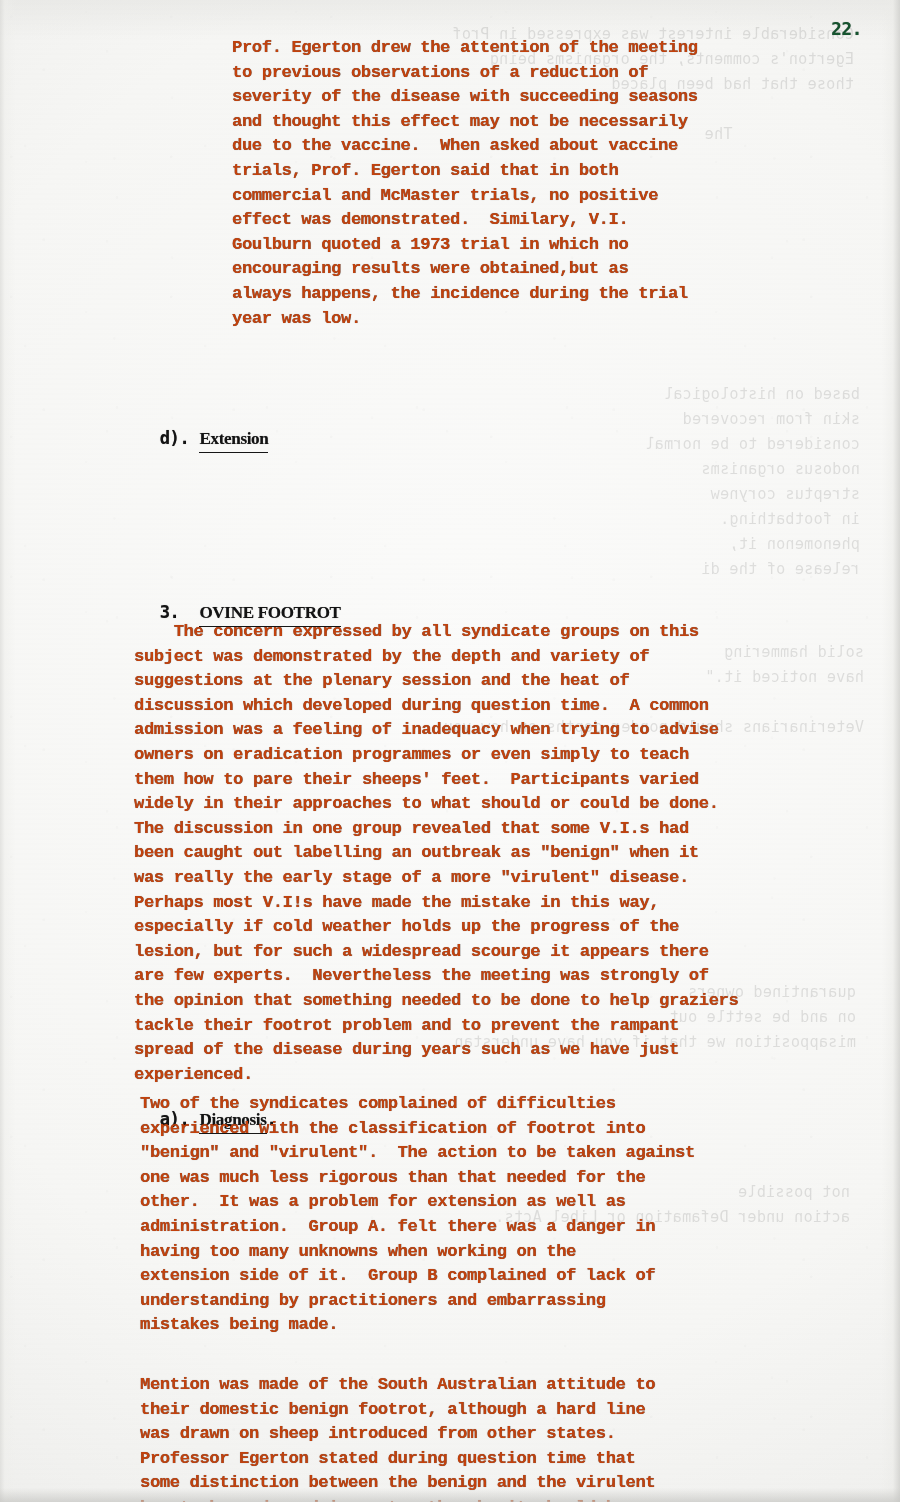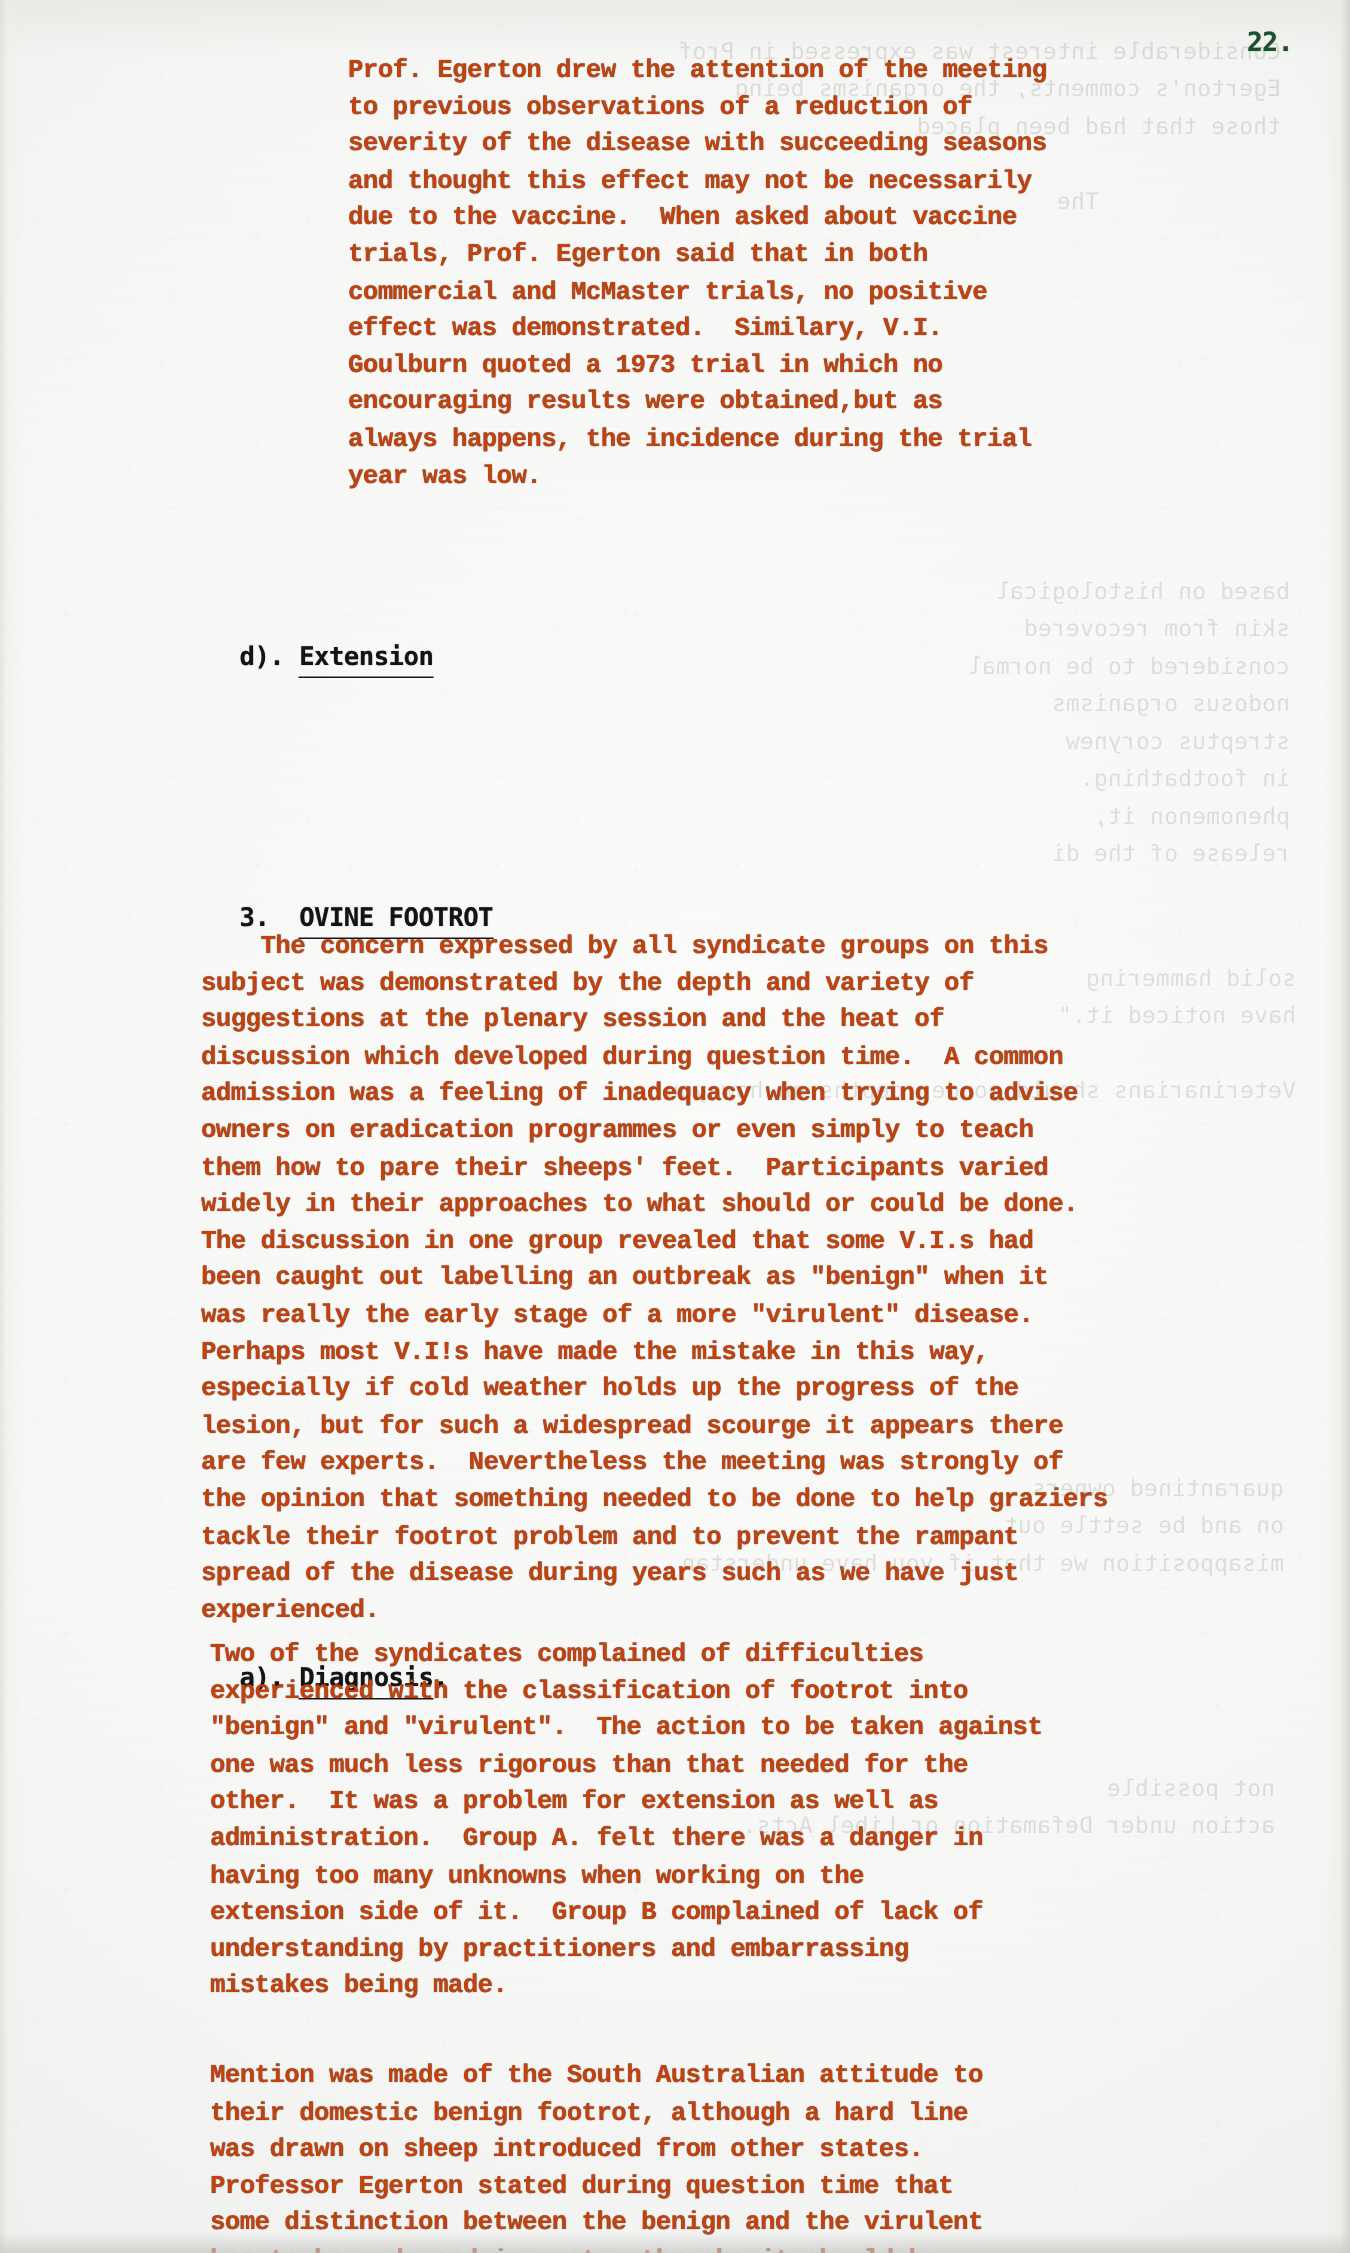--- a/index.html
+++ b/index.html
@@ -126,20 +126,21 @@
     letter-spacing: -0.35px;
     font-weight: 700;
     color: #131313;
     text-shadow: 0 0 .7px rgba(0,0,0,.55);
   }
   .label .num { display: inline-block; }
   .label .head {
     display: inline-block;
     border-bottom: 1.6px solid #161616;
     padding-bottom: 1px;
+    font-family: Liberation Serif, serif;
   }
   .label .tail { display: inline-block; }
 
   
   .streaks {
     position: absolute;
     inset: 0;
     pointer-events: none;
     opacity: .25;
     background-image: repeating-linear-gradient(

